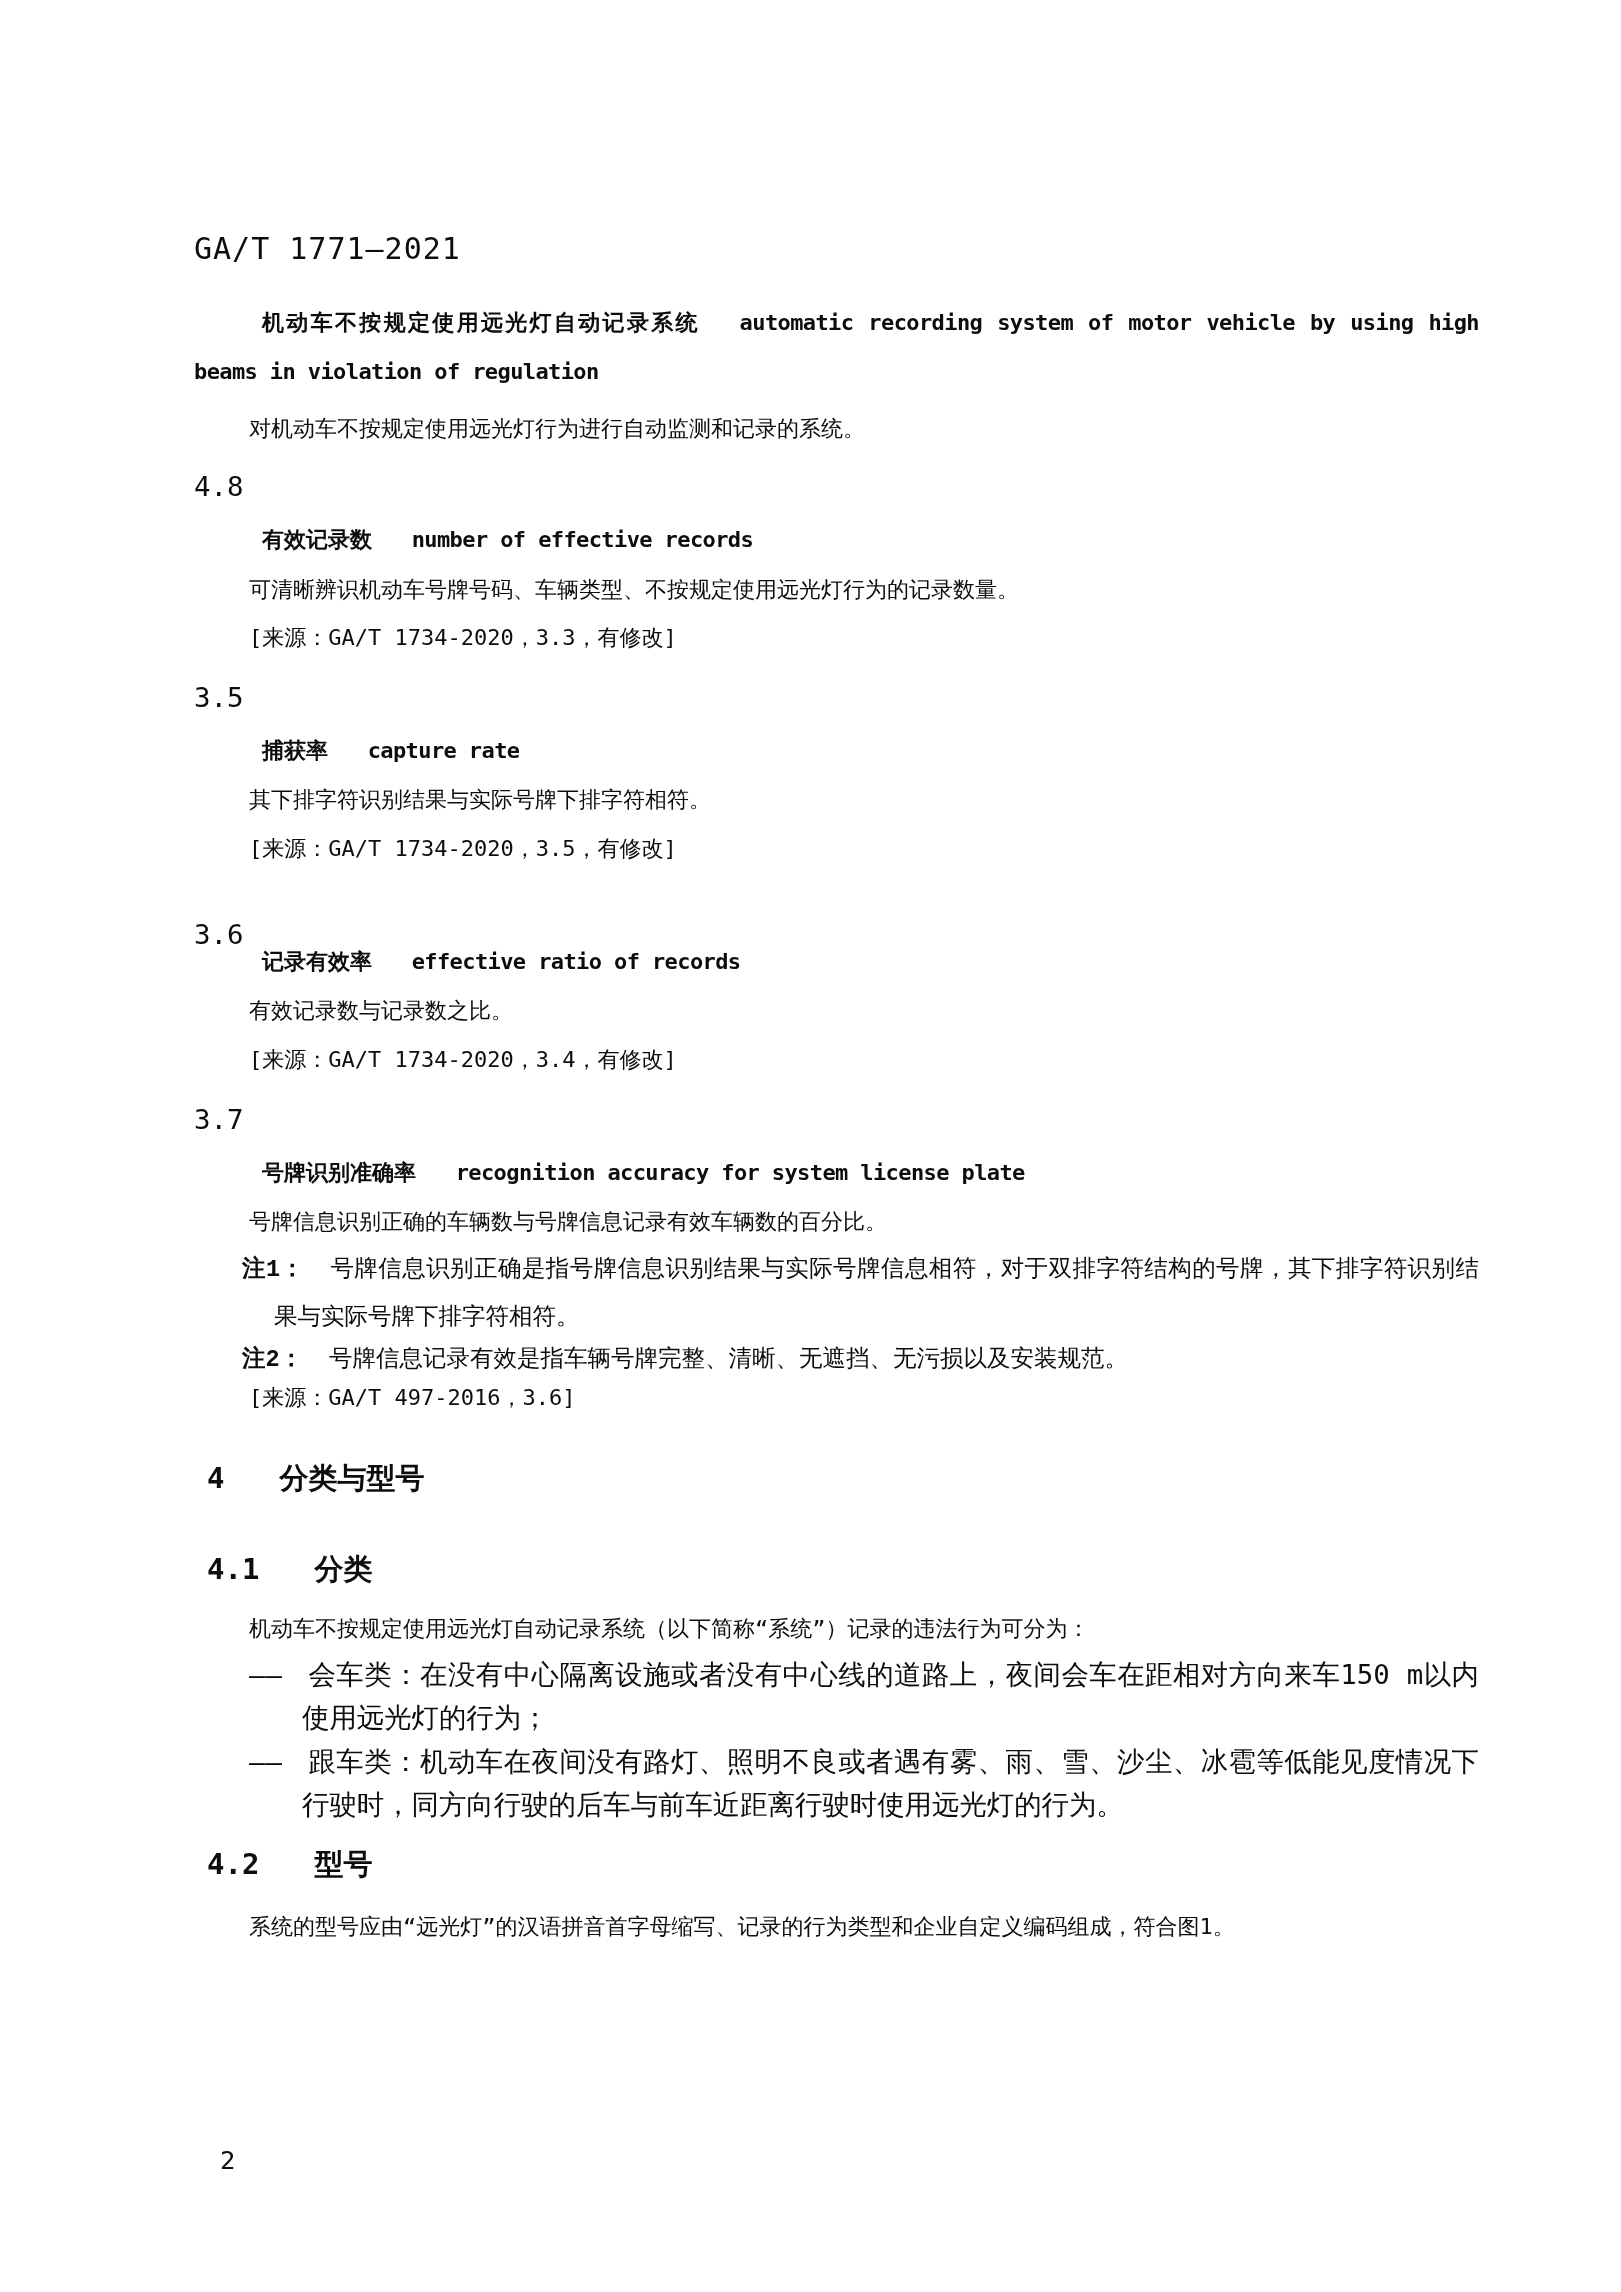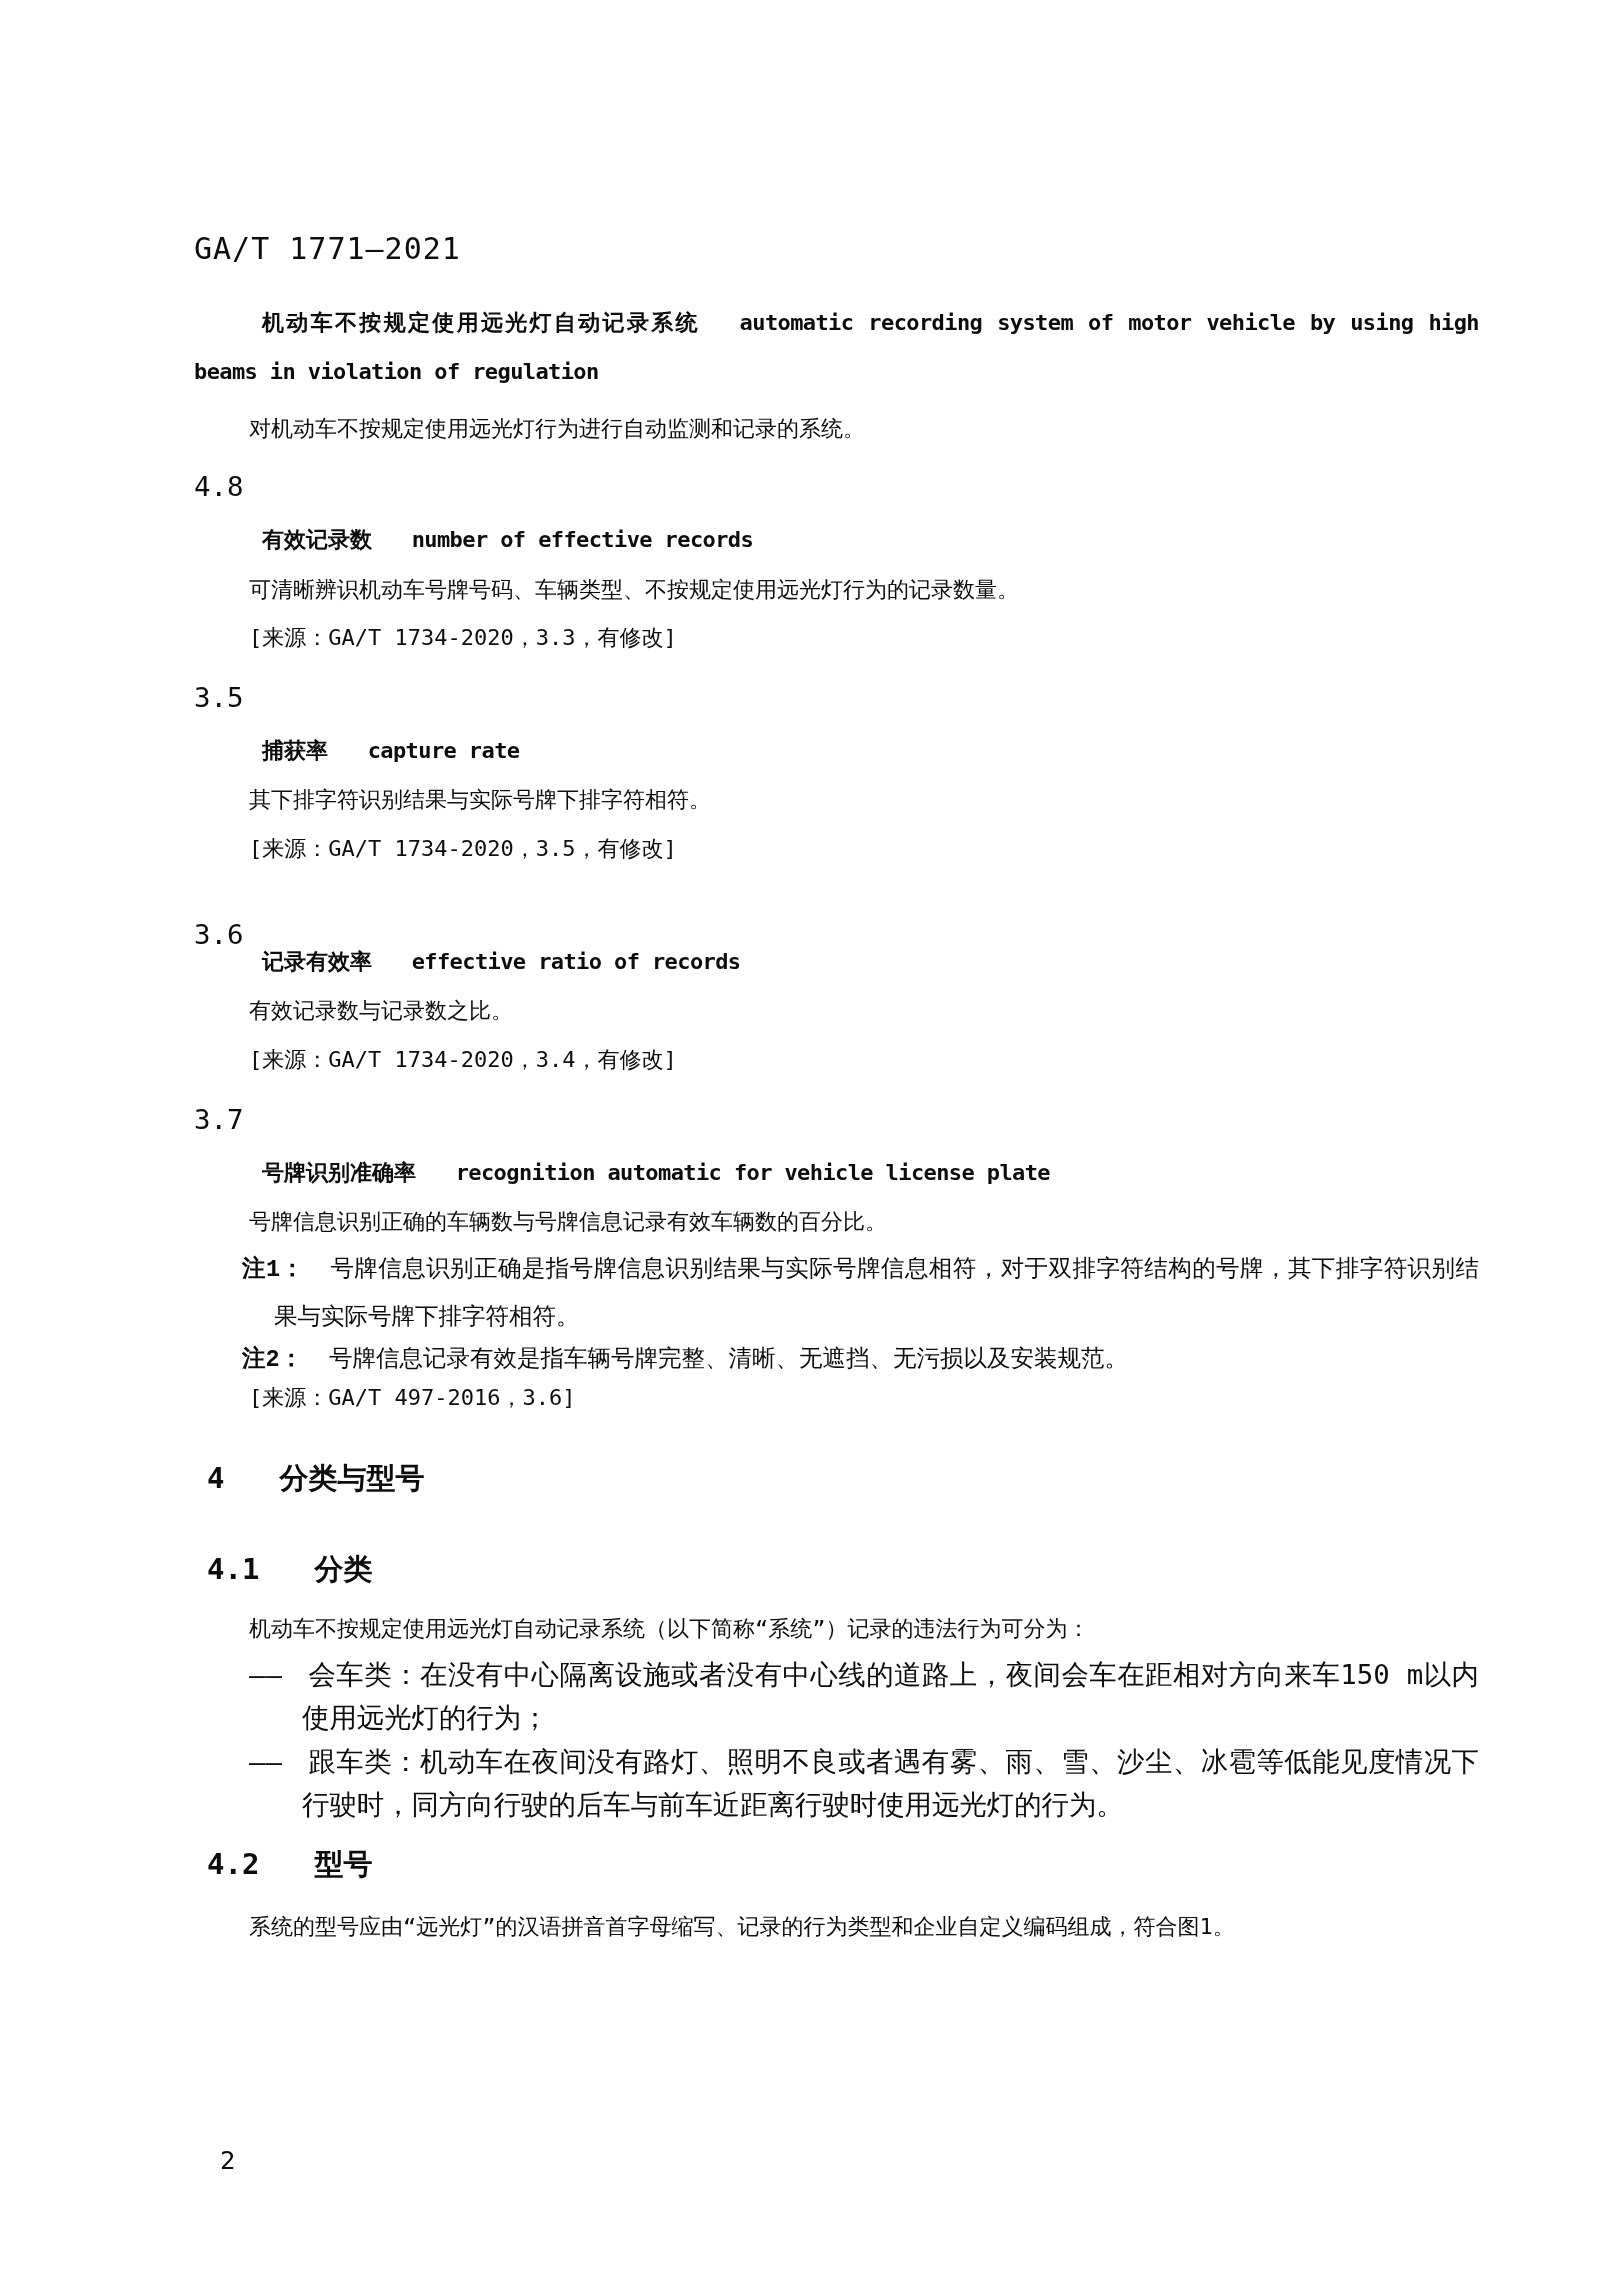--- a/index.html
+++ b/index.html
@@ -45,21 +45,21 @@
   <p class="blk body-text indent term-line" style="top:687px"><span>捕获率</span><span class="term-en">capture rate</span></p>
   <p class="blk body-text indent" style="top:736px">其下排字符识别结果与实际号牌下排字符相符。</p>
   <p class="blk body-text indent" style="top:785px">[来源：GA/T 1734-2020，3.5，有修改]</p>
 
   <p class="blk clause-num" style="top:871px">3.6</p>
   <p class="blk body-text indent term-line" style="top:898px"><span>记录有效率</span><span class="term-en">effective ratio of records</span></p>
   <p class="blk body-text indent" style="top:947px">有效记录数与记录数之比。</p>
   <p class="blk body-text indent" style="top:996px">[来源：GA/T 1734-2020，3.4，有修改]</p>
 
   <p class="blk clause-num" style="top:1056px">3.7</p>
-  <p class="blk body-text indent term-line" style="top:1109px"><span>号牌识别准确率</span><span class="term-en">recognition automatic for vehicle license plate</span></p>
+  <p class="blk body-text indent term-line" style="top:1109px"><span>号牌识别准确率</span><span class="term-en">recognition accuracy for system license plate</span></p>
   <p class="blk body-text indent" style="top:1158px">号牌信息识别正确的车辆数与号牌信息记录有效车辆数的百分比。</p>
 
   <p class="blk note" style="top:1206px"><span class="note-label">注1：</span><span>号牌信息识别正确是指号牌信息识别结果与实际号牌信息相符，对于双排字符结构的号牌，其下排字符识别结果与实际号牌下排字符相符。</span></p>
   <p class="blk note" style="top:1296px"><span class="note-label">注2：</span><span>号牌信息记录有效是指车辆号牌完整、清晰、无遮挡、无污损以及安装规范。</span></p>
   <p class="blk body-text indent" style="top:1334px">[来源：GA/T 497-2016，3.6]</p>
 
   <h2 class="blk heading" style="top:1415px"><span class="c-num">4</span><span>分类与型号</span></h2>
 
   <h3 class="blk heading" style="top:1506px"><span class="c-num">4.1</span><span>分类</span></h3>
   <p class="blk body-text indent" style="top:1565px">机动车不按规定使用远光灯自动记录系统（以下简称“系统”）记录的违法行为可分为：</p>

